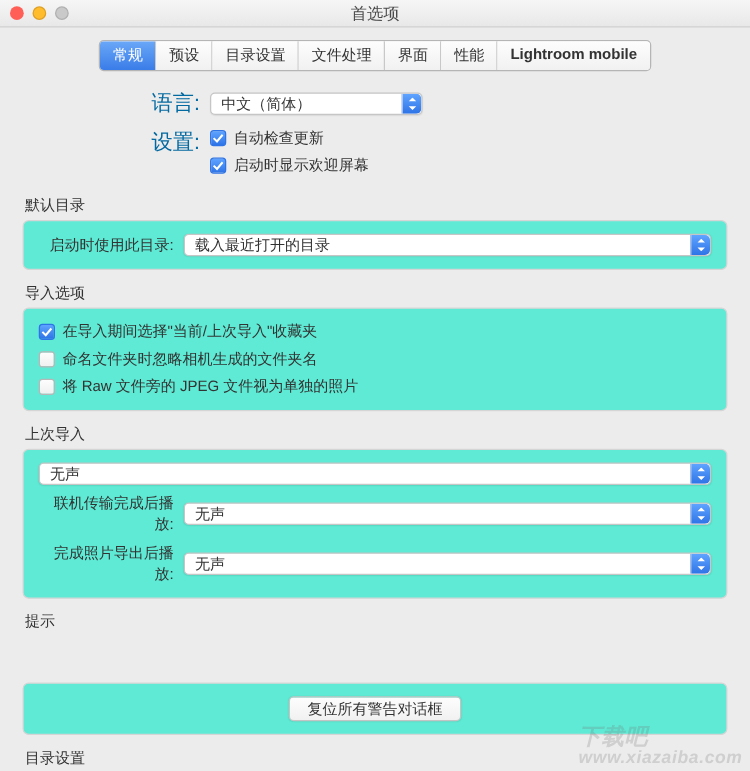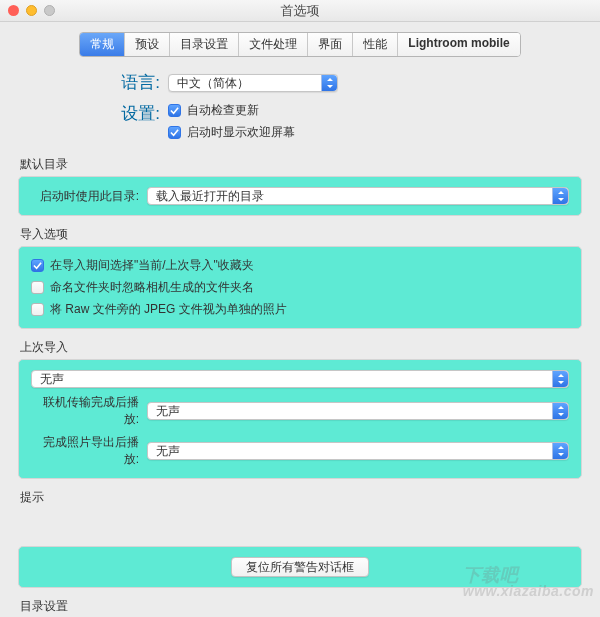--- a/index.html
+++ b/index.html
@@ -81,21 +81,21 @@
   .inner-label { width: 116px; text-align: right; padding-right: 8px; font-size: 12px;}
   .select.full { flex: 1; }
   .button {
     display: inline-flex; align-items: center; justify-content: center;
     background: linear-gradient(#fdfdfd,#f1f1f1);
     border: 1px solid #c4c4c4; border-radius: 4px; height: 20px; padding: 0 14px;
     font-size: 12px; box-shadow: 0 0.5px 1px rgba(0,0,0,0.08);
   }
   .hint-box { text-align: center; margin-top: 40px; }
   .watermark {
-    position: absolute; right: 6px; bottom: 18px; font-size: 18px;
+    position: absolute; right: 6px; bottom: 4px; font-size: 18px;
     color: rgba(120,120,120,0.25); font-style: italic; font-weight: 600;
     pointer-events: none; letter-spacing: 0.5px;
   }
   .watermark .sub { font-size: 14px; display:block; margin-top:-4px; text-align:right;}
 </style>
 </head>
 <body>
 
 <div class="titlebar">
   <div class="traffic">

